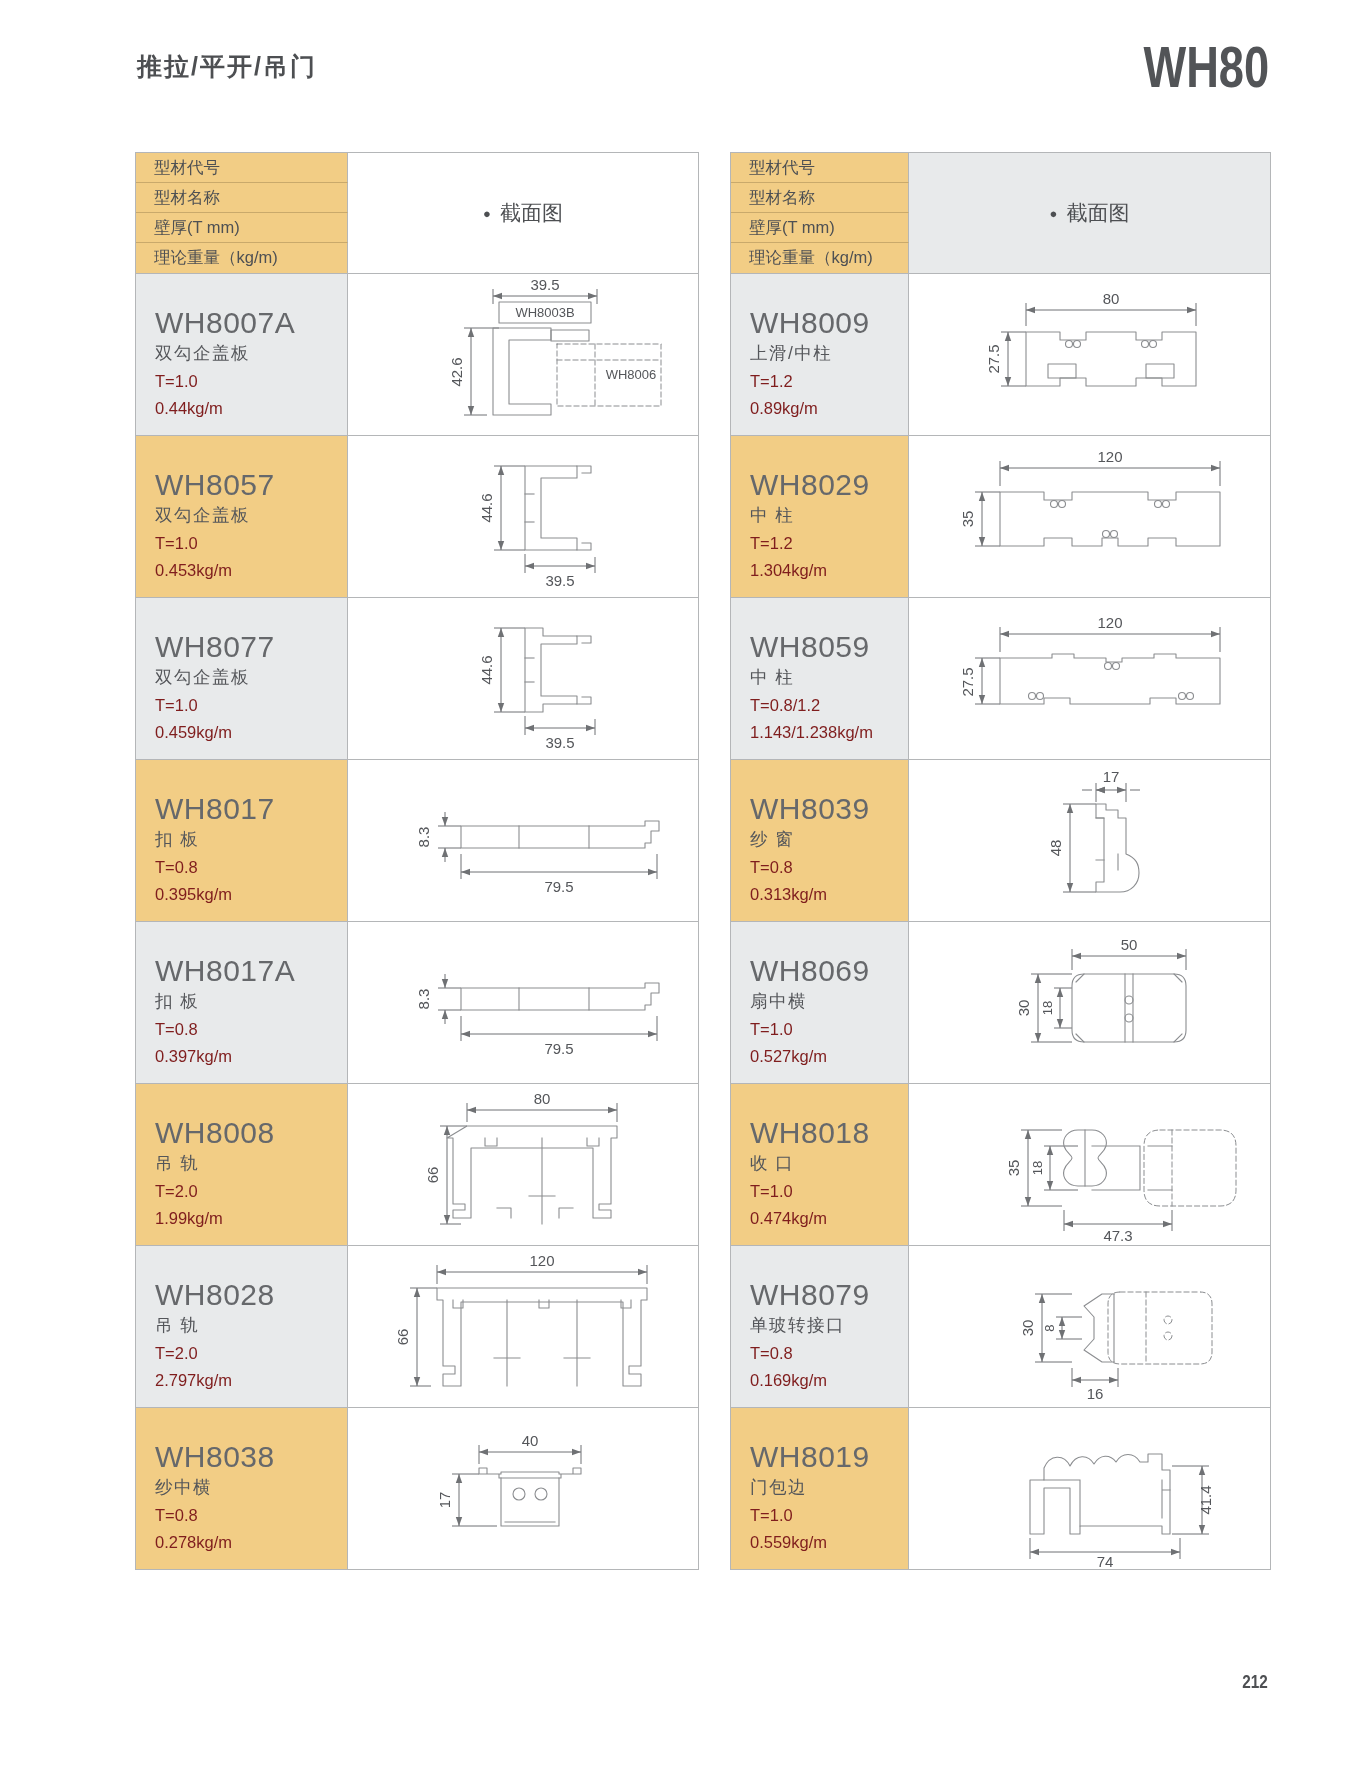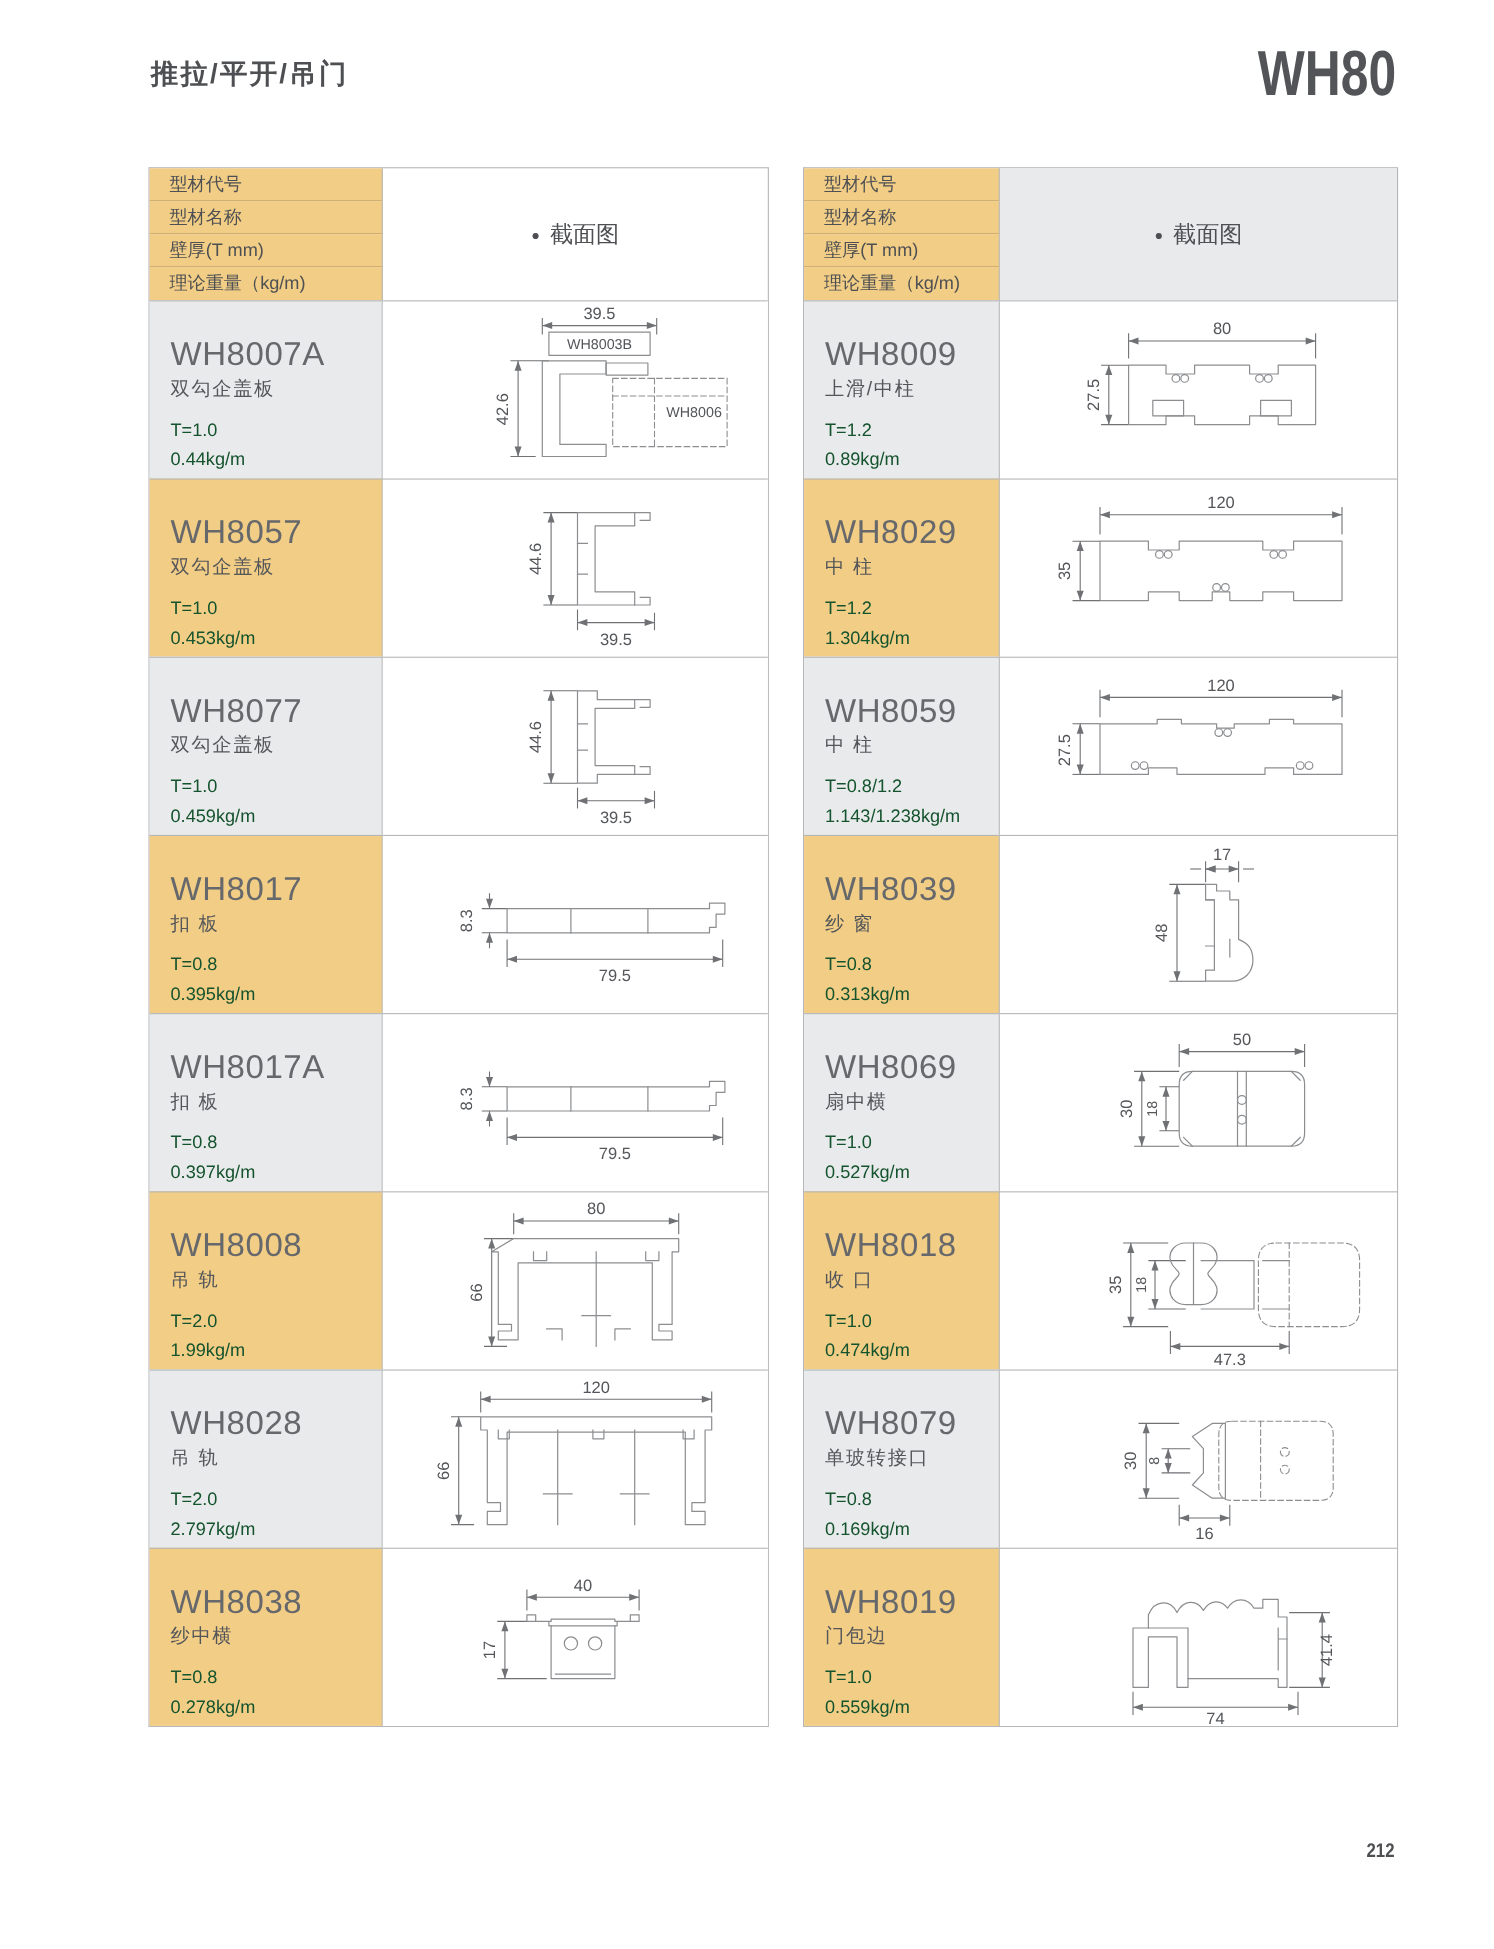--- a/index.html
+++ b/index.html
@@ -14,29 +14,29 @@
   .t-left{left:135px;width:562px;grid-template-columns:212px 1fr;}
   .t-right{left:730px;width:539px;grid-template-columns:178px 1fr;}
   .hc{grid-column:1;background:#f2cd85;border-right:1px solid #b4b6b8;border-bottom:1px solid #c9a96b;
       display:flex;align-items:center;padding-left:18px;font-size:16.5px;color:#4e5053;box-sizing:border-box;}
   .hc.hc4{border-bottom:none;text-align:center;}
   .shc{grid-column:2;grid-row:1 / span 4;display:flex;align-items:center;justify-content:center;
        font-size:21px;color:#4d4f52;gap:9px;}
   .t-right .shc{background:#e8eaeb;}
   .bullet{font-size:13px;line-height:1;}
   .lc{grid-column:1;border-right:1px solid #b4b6b8;border-top:1px solid #b4b6b8;box-sizing:border-box;
-      display:flex;flex-direction:column;padding:32px 12px 3px 19px;}
+      display:flex;flex-direction:column;padding:32px 12px 13px 19px;}
   .lc.gray{background:#e8eaeb;}
   .lc.tan{background:#f2cd85;}
   .dc{grid-column:2;border-top:1px solid #b4b6b8;display:flex;align-items:center;justify-content:center;
       box-sizing:border-box;background:#fff;}
   .code{font-size:30px;color:#66686b;letter-spacing:.5px;}
   .pname{font-size:17.5px;margin-top:1px;letter-spacing:1.5px;color:#54565a;}
   .sp{flex:1;}
-  .meta{font-size:16.5px;line-height:1.65;color:#14532d;}
+  .meta{font-size:16.5px;line-height:1.65;color:#7f1d1d;}
   .pagenum{position:absolute;left:1240px;top:1672px;font-size:18px;font-weight:700;color:#4d4f52;
            transform:scaleX(.85);}
   
   .prof{fill:none;stroke:#8b8d90;stroke-width:1.1;stroke-linejoin:round;stroke-linecap:square;}
   .dash{stroke-dasharray:5 3;stroke-width:1;}
   .dl{stroke:#6f7174;stroke-width:1;fill:none;}
   .ar{fill:#6f7174;stroke:none;}
   .dt{fill:#54565a;font-size:15px;}
   .dts{fill:#54565a;font-size:13px;}
 </style>

